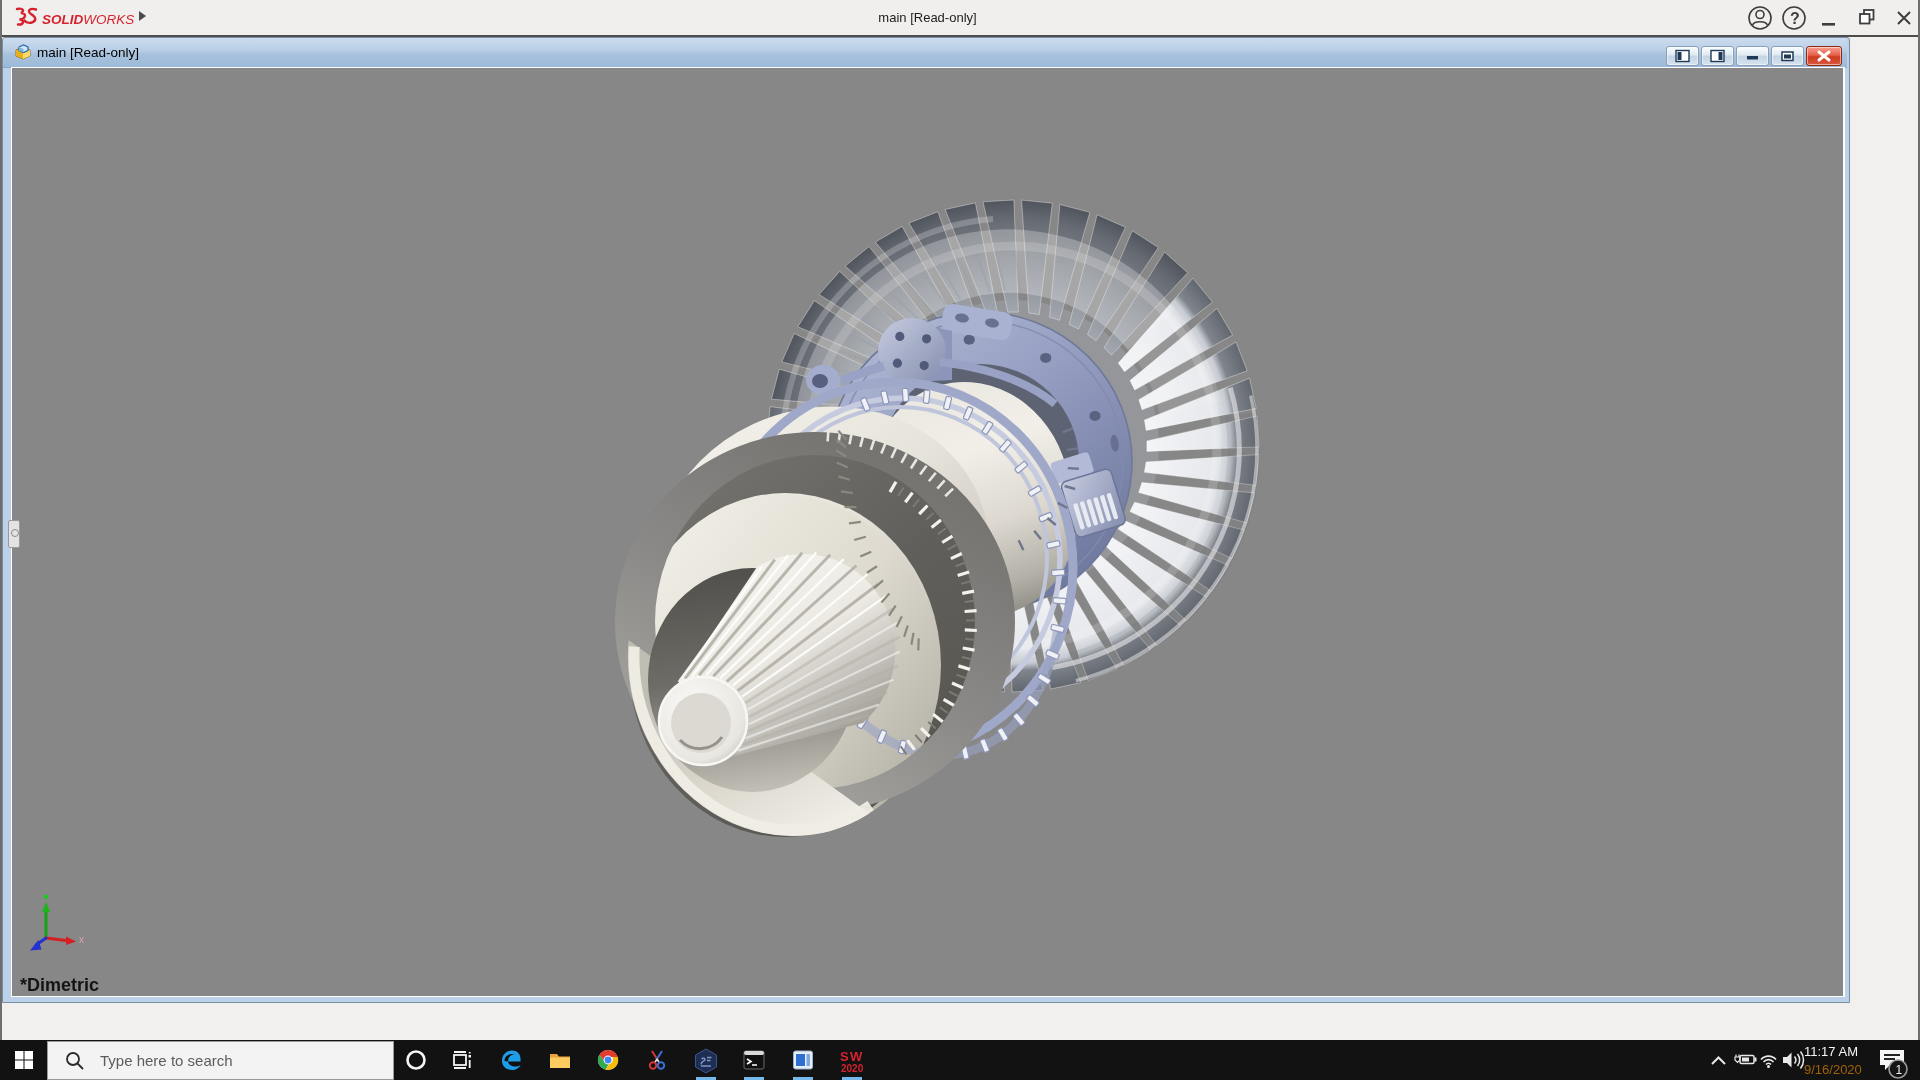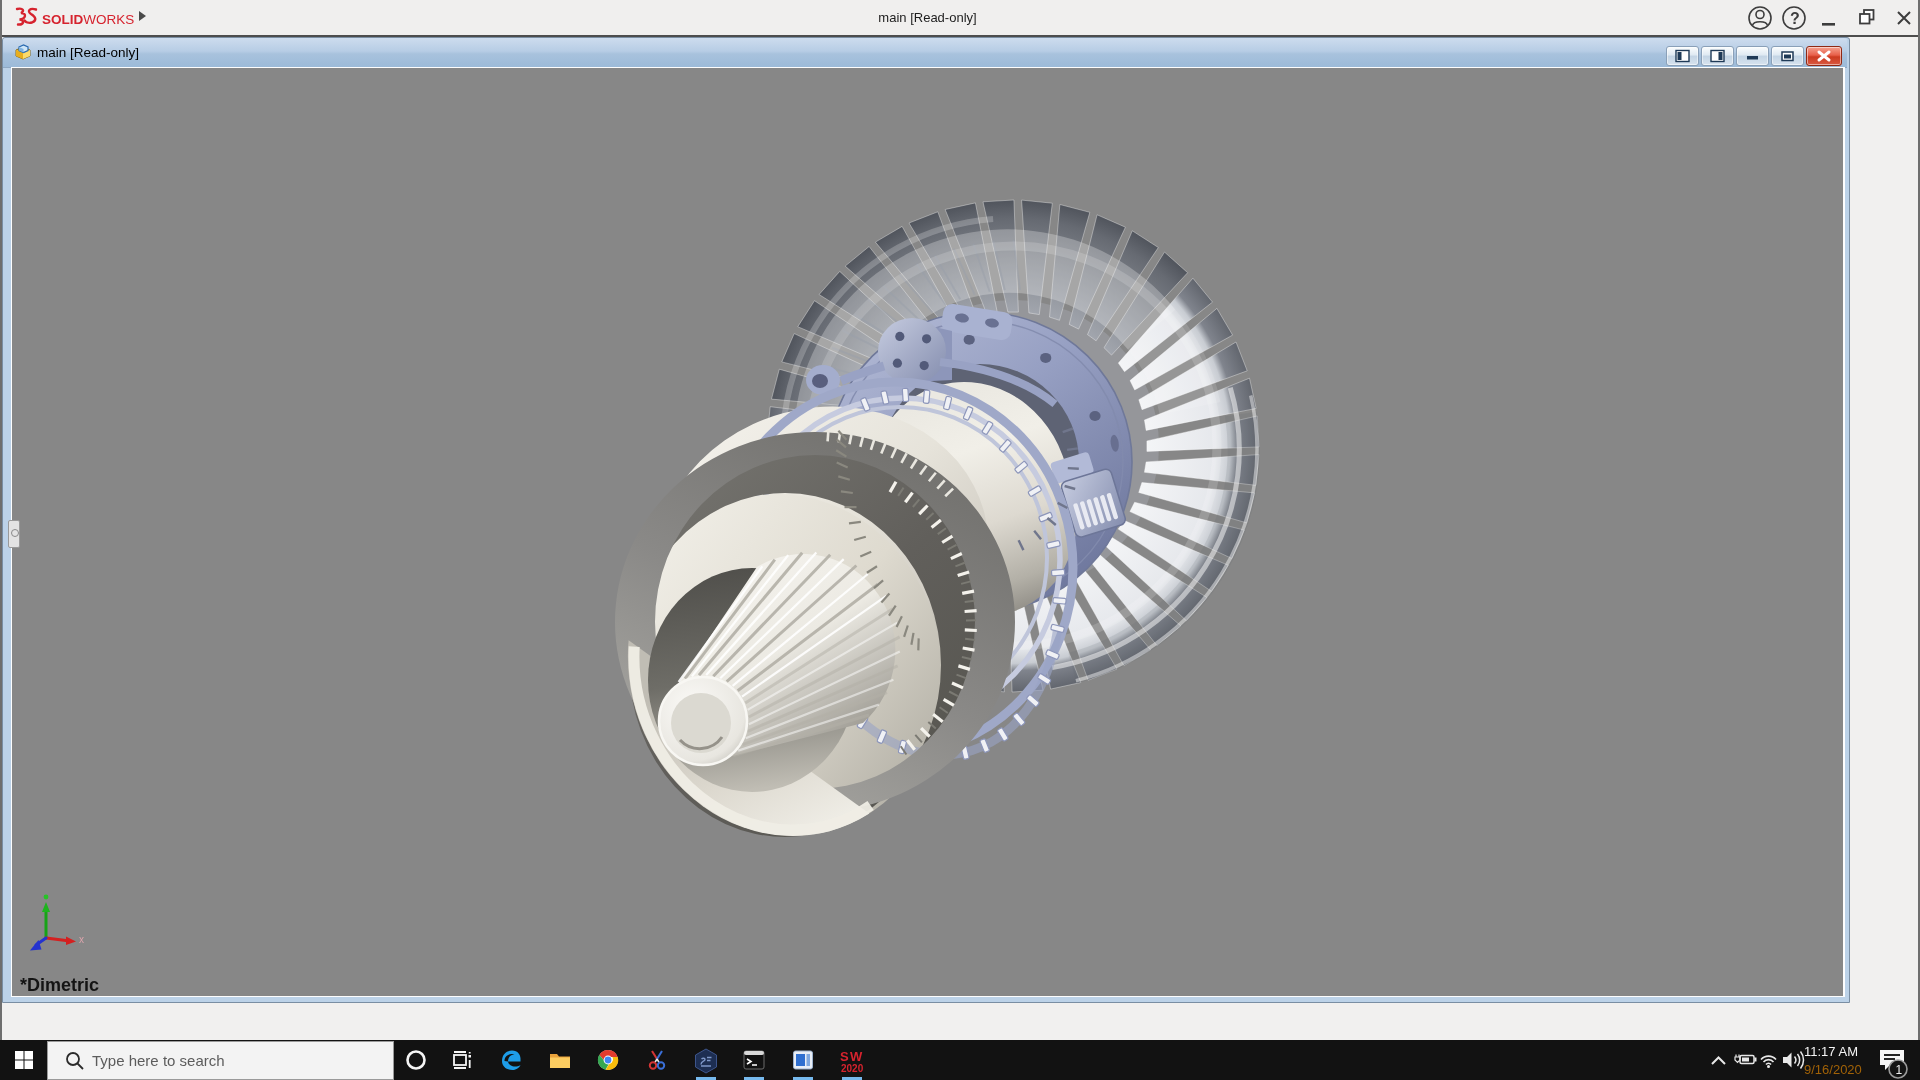--- a/index.html
+++ b/index.html
@@ -1,19 +1,19 @@
 <!DOCTYPE html>
 <html><head><meta charset="utf-8"><title>main [Read-only]</title>
 <style>
 html,body{margin:0;padding:0;width:1920px;height:1080px;overflow:hidden;
 font-family:'Liberation Sans',sans-serif;background:#f1f0ef;}
 .abs{position:absolute;}
 </style></head>
 <body>
-<div class="abs" style="left:0;top:0;width:1920px;height:35px;background:#f0efee;border-bottom:2px solid #4d4d4d;">
+<div class="abs" style="left:0;top:0;width:1920px;height:35px;background:#f0efee;border-bottom:2px solid #4d4d4d;font-style:italic;">
 <svg width="150" height="26" viewBox="0 0 150 26" style="position:absolute;left:12px;top:5px">
 <g fill="none" stroke="#d6232e" stroke-width="2.4" stroke-linecap="round">
 <path d="M5,4 C11,2.5 13,6 9,8 C15,8 14,14 7.5,14.5 C13,15 12,20 6,19.5"></path>
 <path d="M24,4.5 C18,2.5 14.5,6 19,9 C24,12 25,15.5 20,17.5 C16.5,18.5 13.5,17 12.5,15.5"></path>
 </g>
 <text x="30" y="18.5" font-family="'Liberation Sans',sans-serif" font-size="13.5" font-weight="bold" fill="#d6232e">SOLID<tspan font-weight="normal">WORKS</tspan></text>
 </svg>
 <div class="abs" style="left:139px;top:11px;width:0;height:0;border-left:7px solid #4a4a4a;border-top:5px solid transparent;border-bottom:5px solid transparent;"></div>
 </div>
 <div class="abs" style="left:0;top:0;width:1855px;height:35px;text-align:center;line-height:35px;font-size:13px;color:#1d1d1d;">main [Read-only]</div>
@@ -430,21 +430,21 @@
         <rect x="1" y="1" width="8.5" height="8.5" fill="#fff"></rect>
         <rect x="10.5" y="1" width="8.5" height="8.5" fill="#fff"></rect>
         <rect x="1" y="10.5" width="8.5" height="8.5" fill="#fff"></rect>
         <rect x="10.5" y="10.5" width="8.5" height="8.5" fill="#fff"></rect>
       </svg></div>
   <div class="abs" style="left:47px;top:1px;width:345px;height:37px;background:#f3f3f3;border:1px solid #9a9a9a;">
     <svg width="22" height="22" viewBox="0 0 22 22" style="position:absolute;left:16px;top:8px">
         <circle cx="9" cy="9" r="6" fill="none" stroke="#2b2b2b" stroke-width="1.8"></circle>
         <path d="M13.5,13.5 L19,19" stroke="#2b2b2b" stroke-width="1.8"></path>
       </svg>
-    <div class="abs" style="left:44px;top:0;height:37px;line-height:37px;font-size:15px;color:#5c5c5c;">Type here to search</div>
+    <div class="abs" style="left:52px;top:0;height:37px;line-height:37px;font-size:15px;color:#5c5c5c;">Type here to search</div>
   </div>
 </div>
 <div style="position:absolute;left:404px;top:1048px;width:24px;height:24px"><svg width="24" height="24" viewBox="0 0 24 24">
       <circle cx="12" cy="12" r="8.5" fill="none" stroke="#f5f5f5" stroke-width="2.6"></circle>
     </svg></div>
 <div style="position:absolute;left:450px;top:1048px;width:24px;height:24px"><svg width="24" height="24" viewBox="0 0 24 24">
       <rect x="4" y="7" width="12" height="10" fill="none" stroke="#f5f5f5" stroke-width="1.8"></rect>
       <path d="M4,4 L16,4 M4,20 L16,20" stroke="#f5f5f5" stroke-width="1.8"></path>
       <rect x="18.5" y="7" width="2.5" height="2.5" fill="#f5f5f5"></rect>
       <path d="M19.7,4 L19.7,5.5 M19.7,12 L19.7,20" stroke="#f5f5f5" stroke-width="1.8"></path>

